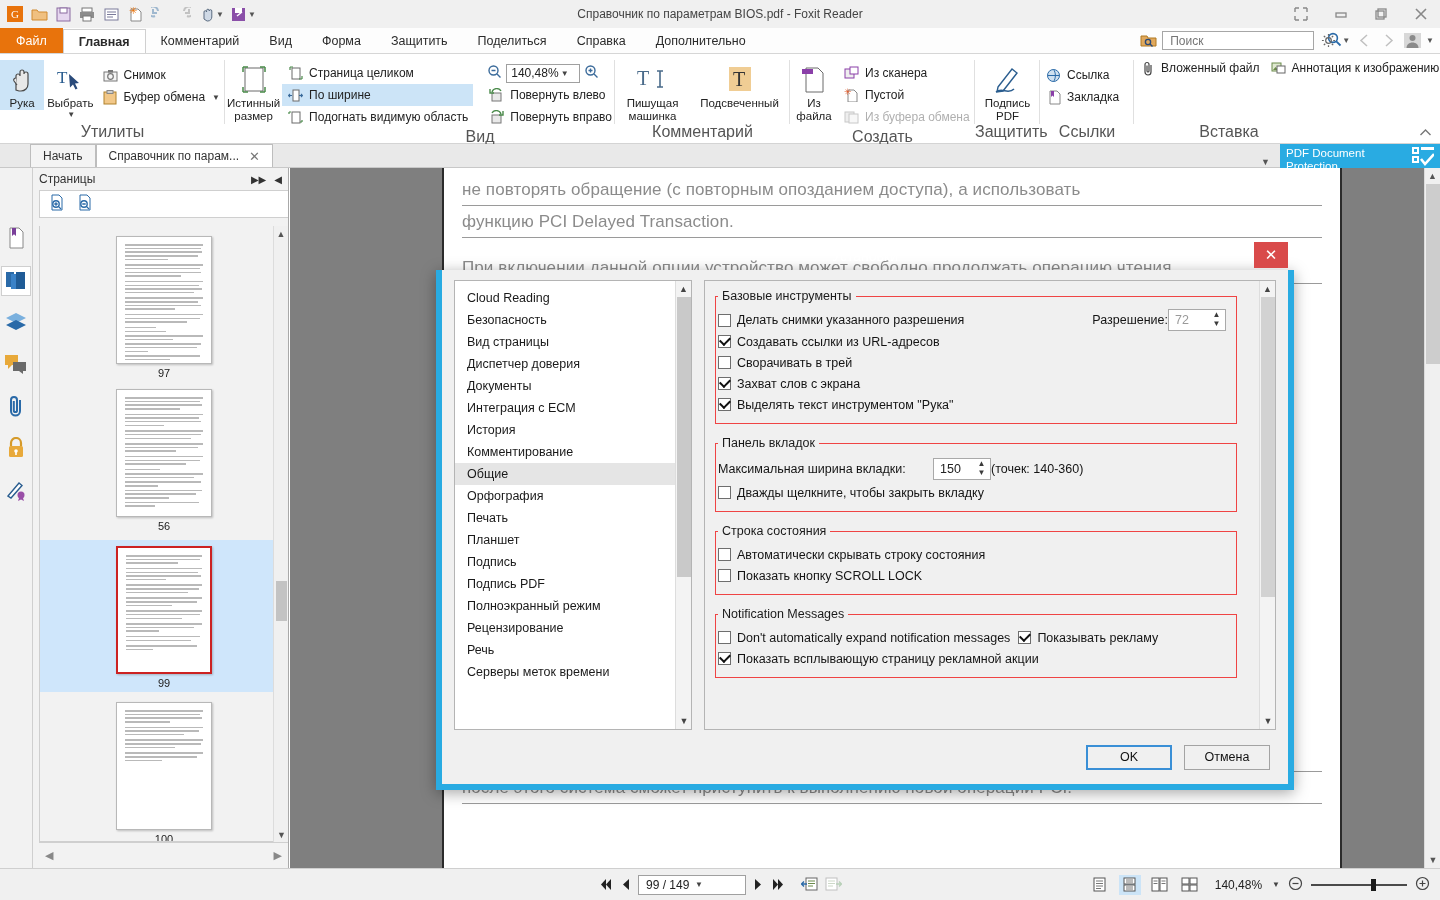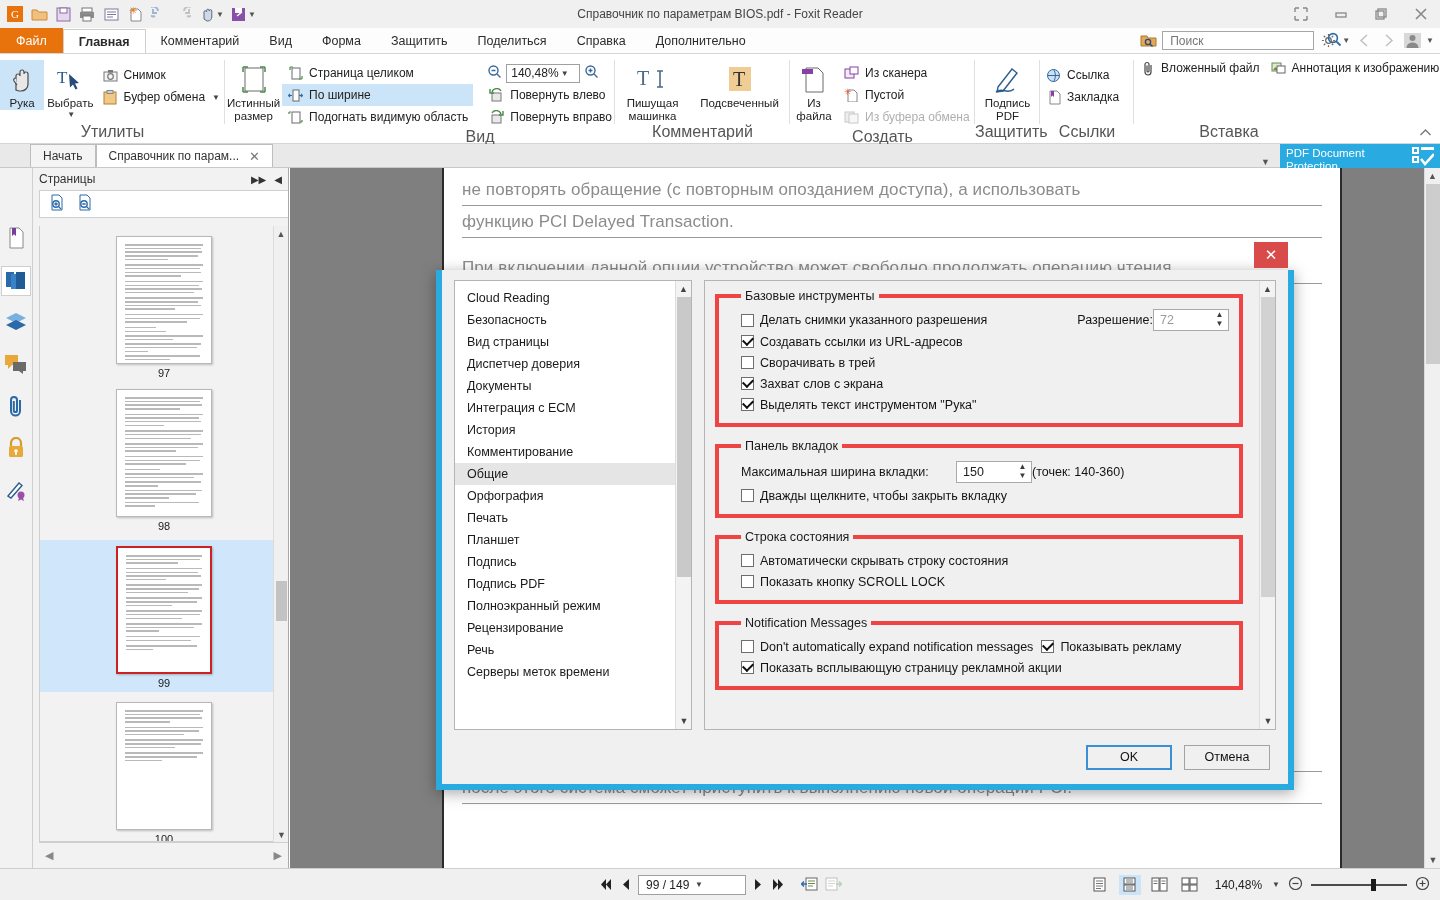--- a/index.html
+++ b/index.html
@@ -273,35 +273,35 @@
   .cat-scroll .sbar { position: absolute; top: 16px; left: 1px; width: 14px; height: 280px; background: #c9c9c9; }
 
   .pane {
     flex: 1; background: #f0f0f0; border: 1px solid #b4b4b4; position: relative; padding: 8px 22px 8px 10px;
   }
   .pane-scroll { position: absolute; right: 0; top: 0; bottom: 0; width: 16px; background: #f3f3f3; border-left: 1px solid #ddd; }
   .pane-scroll .sbtn { height: 16px; display: flex; align-items: center; justify-content: center; font-size: 9px; color: #444; }
   .pane-scroll .sbar { position: absolute; top: 16px; left: 1px; width: 14px; height: 300px; background: #d2d2d2; }
 
   fieldset.grp {
-    border: 4px solid #ef4444; margin: 0 10px 12px 0; padding: 6px 10px 8px 22px;
+    border: 1px solid #ef4444; margin: 0 16px 12px 0; padding: 6px 10px 8px 2px;
   }
   fieldset.grp legend { font-size: 12.5px; color: #1a1a1a; padding: 0 4px; }
   .cb-row { display: flex; align-items: center; height: 21px; gap: 6px; }
   .cb {
     width: 13px; height: 13px; border: 1px solid #6e6e6e; background: #fff;
     display: flex; align-items: center; justify-content: center; flex: none;
   }
   .cb.checked::after {
     content: ""; width: 8px; height: 5px; border-left: 2px solid #111; border-bottom: 2px solid #111;
     transform: rotate(-45deg) translate(1px,-1px);
   }
   .cb-label { font-size: 12.5px; color: #141414; }
   .spin {
-    display: flex; align-items: center; width: 76px; height: 22px;
+    display: flex; align-items: center; width: 58px; height: 22px;
     border: 1px solid #a9a9a9; background: #fff; padding-left: 6px; font-size: 12.5px;
   }
   .spin.disabled { color: #9a9a9a; }
   .spin .val { flex: 1; }
   .spin .arrows {
     width: 17px; height: 100%; display: flex; flex-direction: column;
     align-items: center; justify-content: center; color: #3a3a3a; font-size: 8px; line-height: 1.1;
   }
   .inline { display: flex; align-items: center; }
   .modal-foot {
@@ -932,21 +932,21 @@
           <div class="ln" style="width:100%;margin-top:3px"></div>
             <div class="ln" style="width:88%"></div>
           <div class="ln" style="width:97%;margin-top:3px"></div>
             <div class="ln" style="width:42%"></div>
           <div class="ln" style="width:99%;margin-top:3px"></div>
             <div class="ln" style="width:91%"></div>
             <div class="ln" style="width:56%"></div>
           <div class="ln" style="width:95%;margin-top:3px"></div>
             <div class="ln" style="width:38%"></div>
         </div>
-        <div class="num">98</div>
+        <div class="num">56</div>
       </div>
 
       <div class="thumb selected">
         <div class="page">
           <div class="ln" style="width:100%"></div>
             <div class="ln" style="width:97%"></div>
             <div class="ln" style="width:68%"></div>
           <div class="ln" style="width:100%;margin-top:4px"></div>
             <div class="ln" style="width:95%"></div>
             <div class="ln" style="width:99%"></div>

